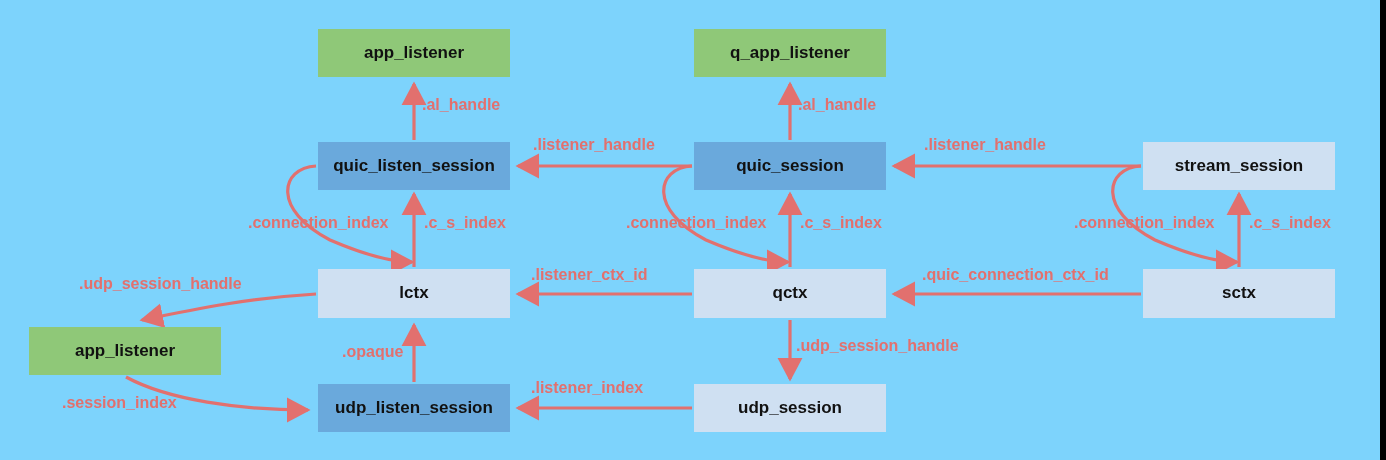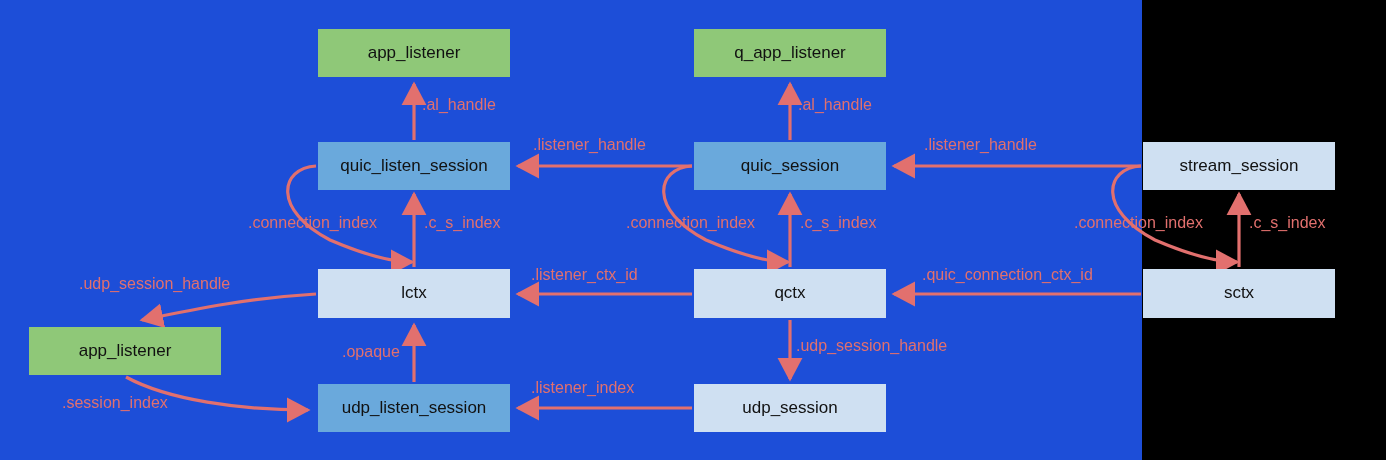--- a/index.html
+++ b/index.html
@@ -1,18 +1,18 @@
 <!DOCTYPE html>
 <html><head>
 <meta charset="utf-8">
 <style>
   html,body{margin:0;padding:0;background:#000;}
   body{width:1386px;height:460px;overflow:hidden;
        font-family:"Liberation Sans","DejaVu Sans",sans-serif;}
-  #stage{position:relative;width:1142px;height:460px;background:#1d4ed8;}
+  #stage{position:relative;width:1380px;height:460px;background:#7dd3fc;font-weight:bold;}
   svg{display:block;}
   .box-label{font-size:17px;fill:#111;text-anchor:middle;dominant-baseline:middle;}
   .edge-label{font-size:16px;fill:#e2706e;dominant-baseline:middle;}
   .edge{stroke:#e2706e;stroke-width:3.2;fill:none;}
   .boxrect{stroke:none;}
 </style>
 </head>
 <body>
 
 <div id="stage">

